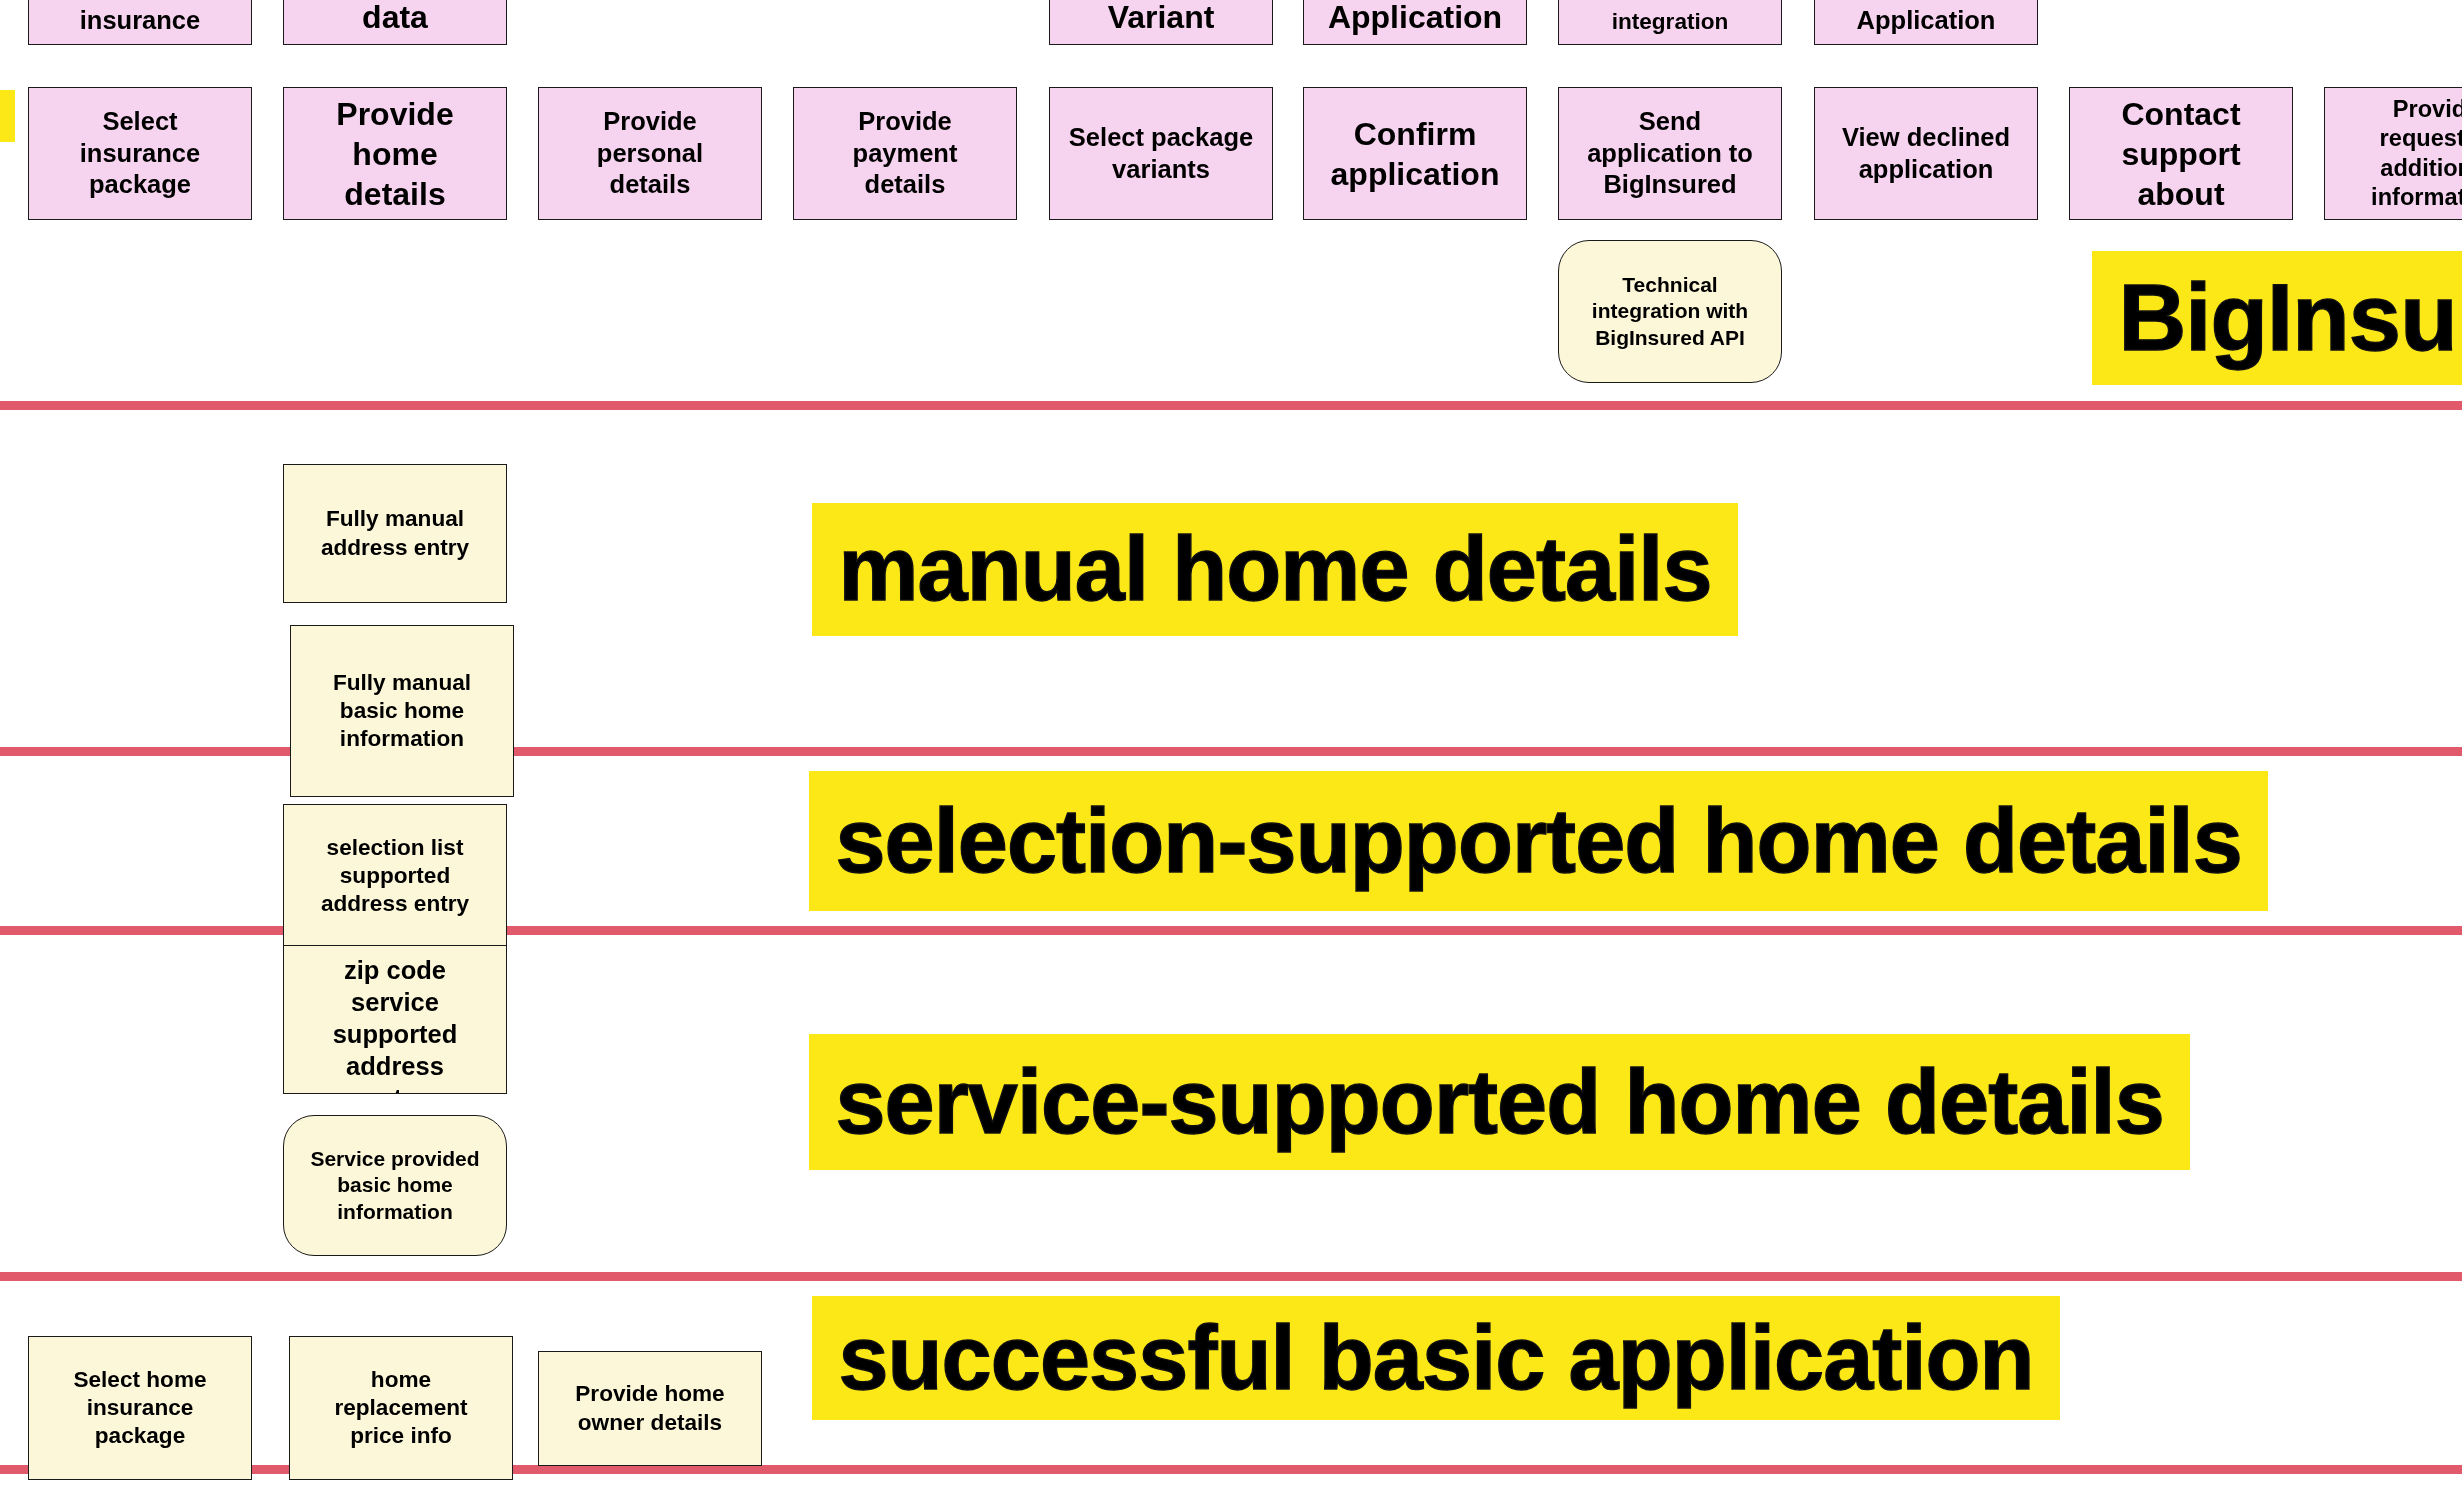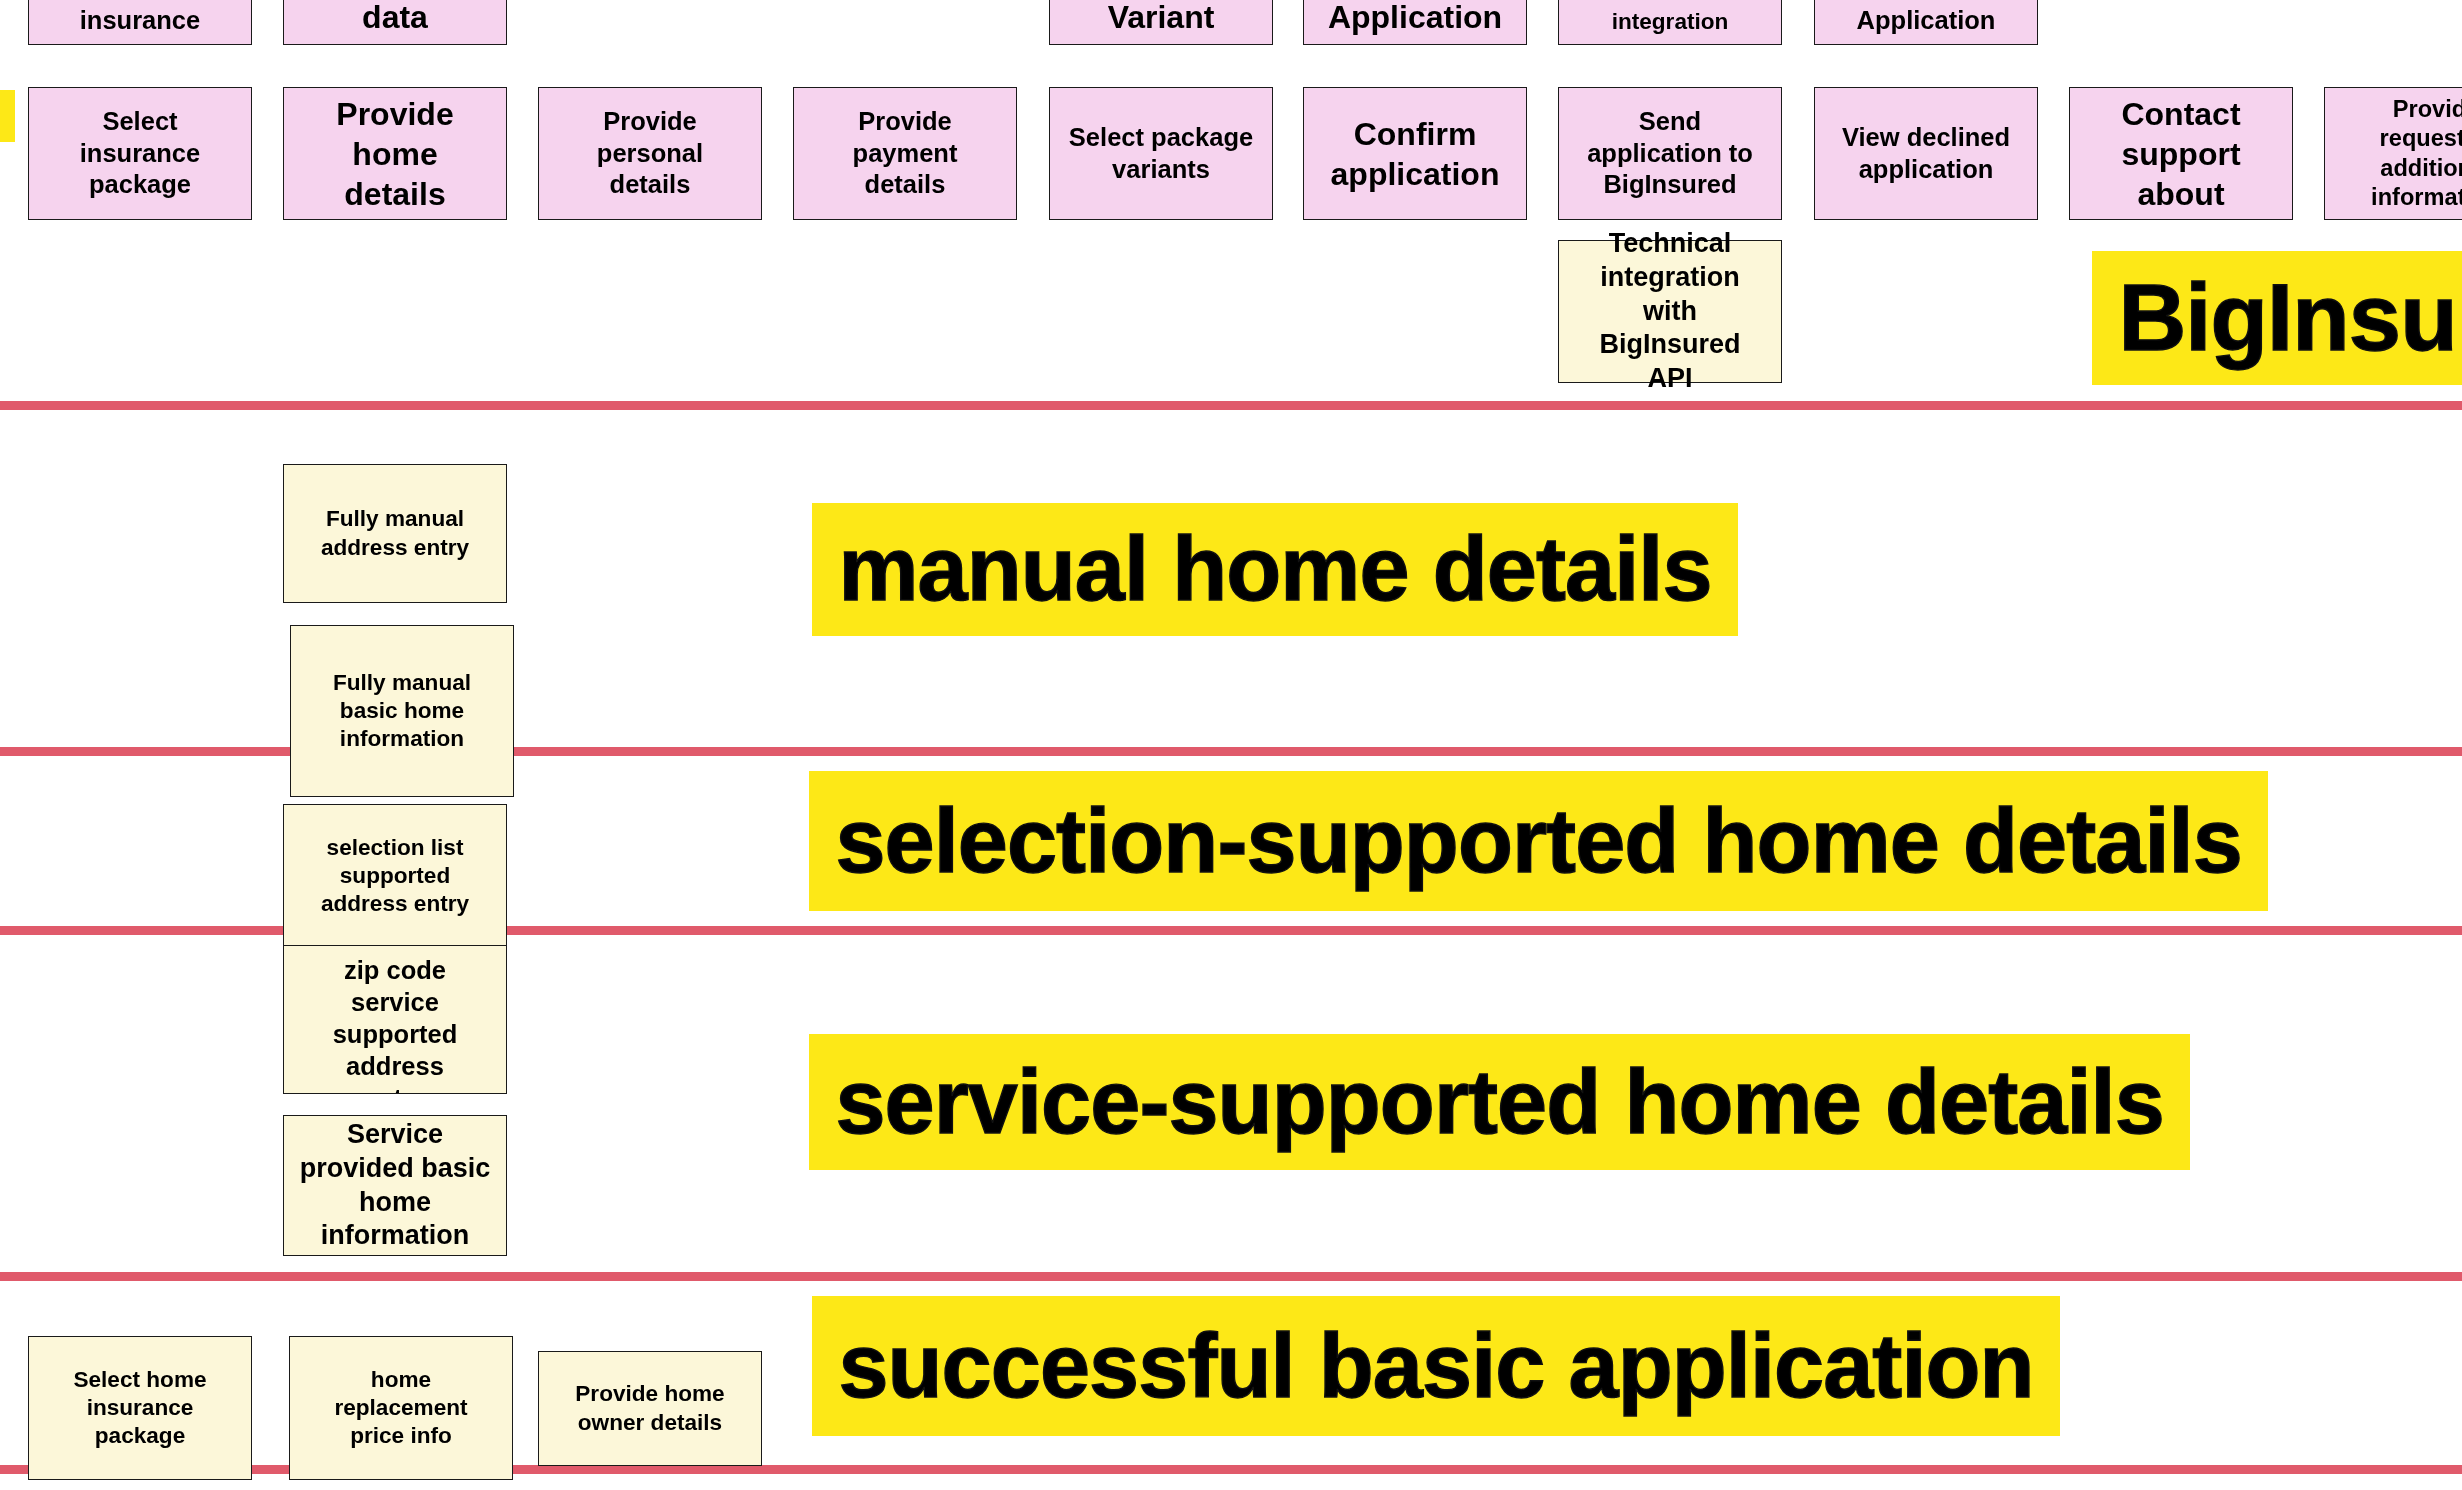--- a/index.html
+++ b/index.html
@@ -25,21 +25,21 @@
     padding:0 15px;
   }
   .pink{background:#f6d3ee;}
   .cream{background:#fcf7d9;}
   .epic{
     top:-59px;height:104px;
     align-items:flex-end;
     padding-bottom:7.5px;
   }
   .step{top:87px;height:133px;}
-  .fs22{font-size:27px;}
+  .fs22{font-size:21px;border-radius:31px;}
   .fs24{font-size:22.6px;}
   .fs25{font-size:23.6px;}
   .fs27{font-size:25.5px;}
   .fs34{font-size:32px;padding:0 19px;}
   .task{font-size:22.6px;margin-top:37px;}
   .clip-top{
     align-items:flex-start;
     padding:9.4px 34px 0 34px;
     overflow:hidden;
     font-size:25.5px;
@@ -122,16 +122,16 @@
   <div class="card cream task" style="left:283px;top:767px;height:144px">selection list supported address entry</div>
   <div class="lane-title" style="left:809px;top:771px;height:140px">selection-supported home details</div>
 
   <div class="card cream clip-top" style="left:283px;top:945px;height:149px">zip code service supported address entry</div>
   <div class="card cream fs22" style="left:283px;top:1115px;height:141px">Service provided basic home information</div>
   <div class="lane-title" style="left:809px;top:1034px;height:136px">service-supported home details</div>
 
   <div class="card cream task" style="left:28px;top:1299px;height:144px">Select home insurance package</div>
   <div class="card cream task" style="left:289px;top:1299px;height:144px">home replacement price info</div>
   <div class="card cream task" style="left:538px;top:1314px;height:115px">Provide home owner details</div>
-  <div class="lane-title" style="left:812px;top:1296px;height:140px">successful basic application</div>
+  <div class="lane-title" style="left:812px;top:1296px;height:124px">successful basic application</div>
 
 </div>
 
 
 </body></html>

